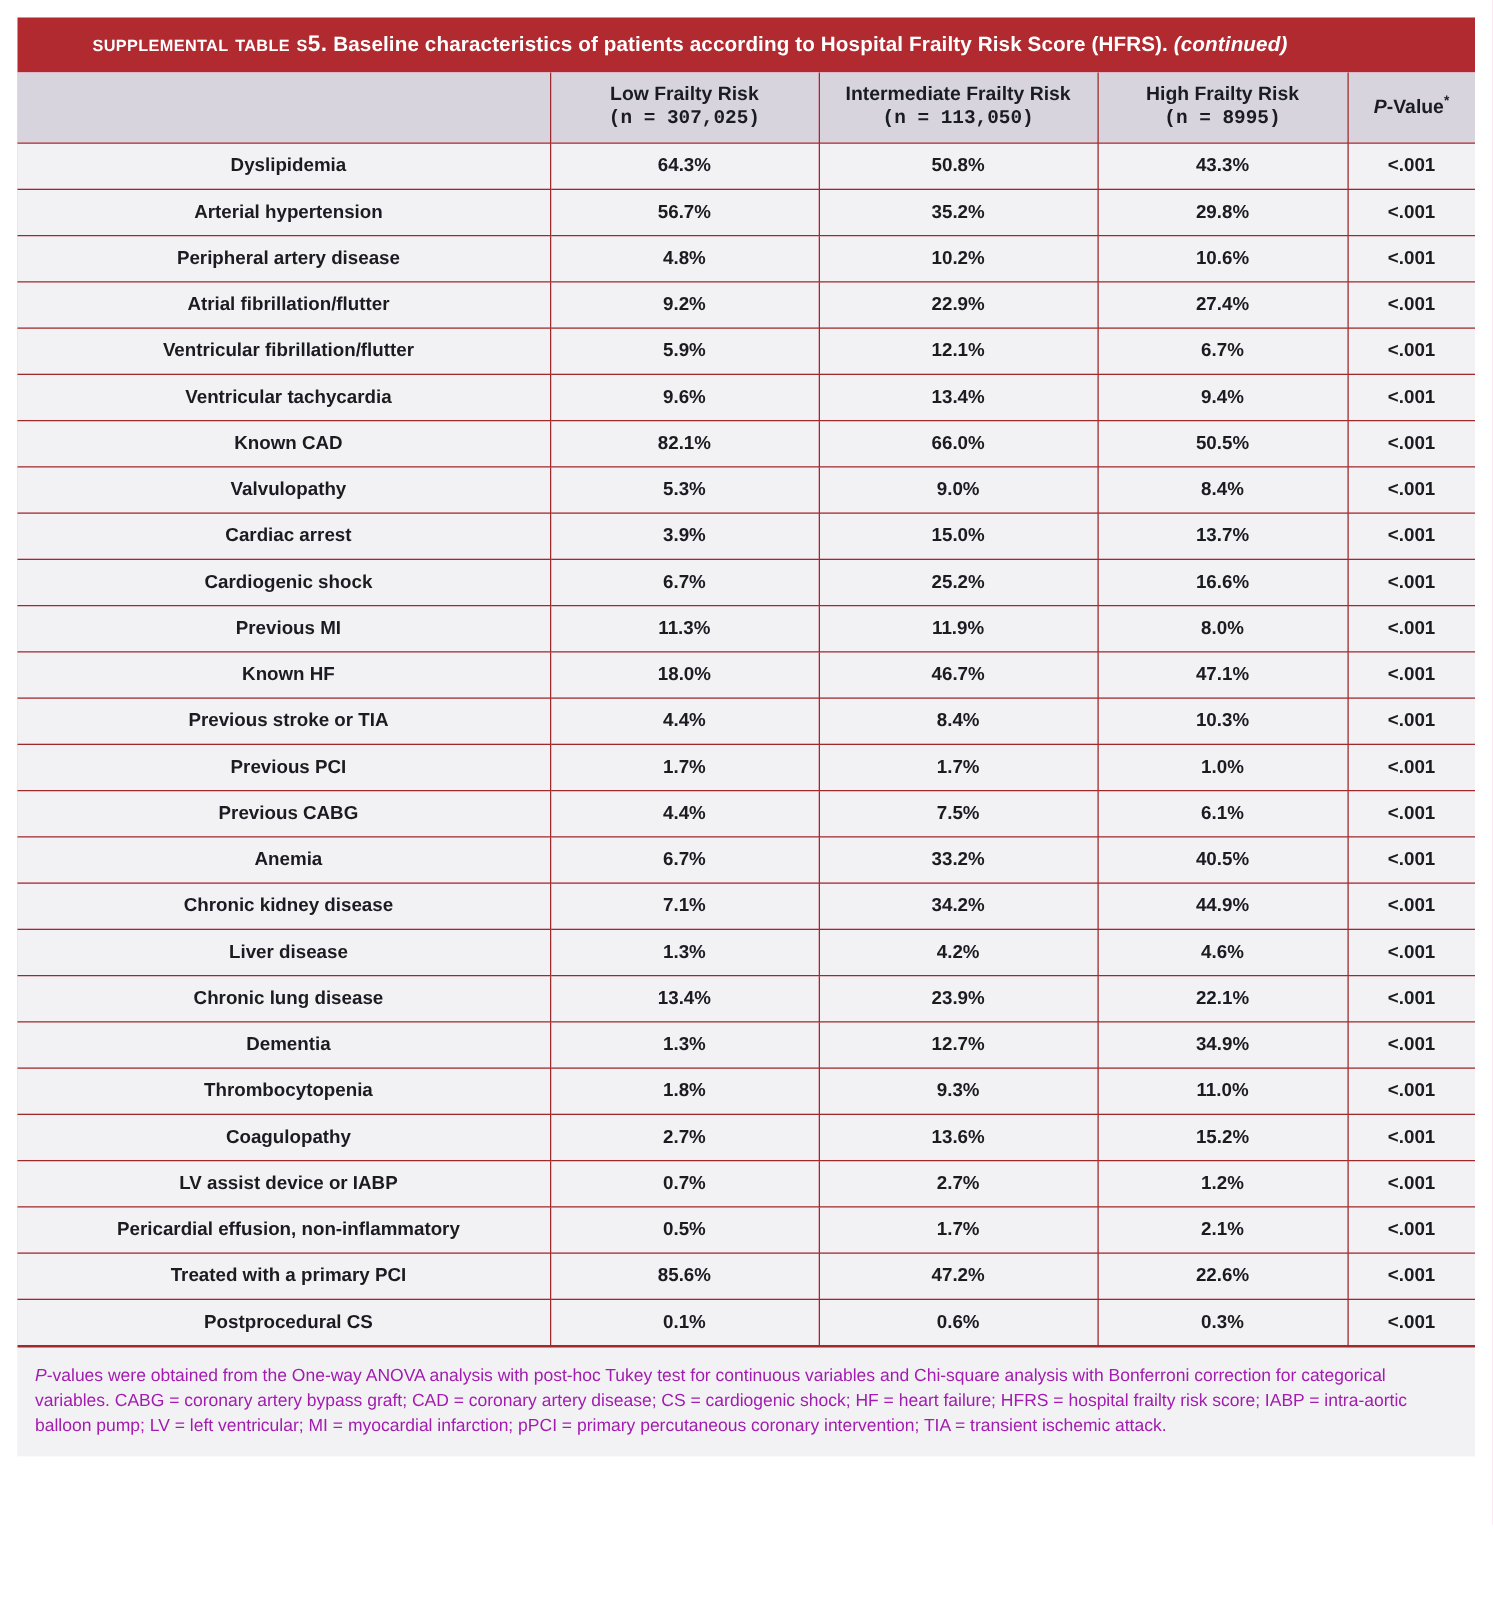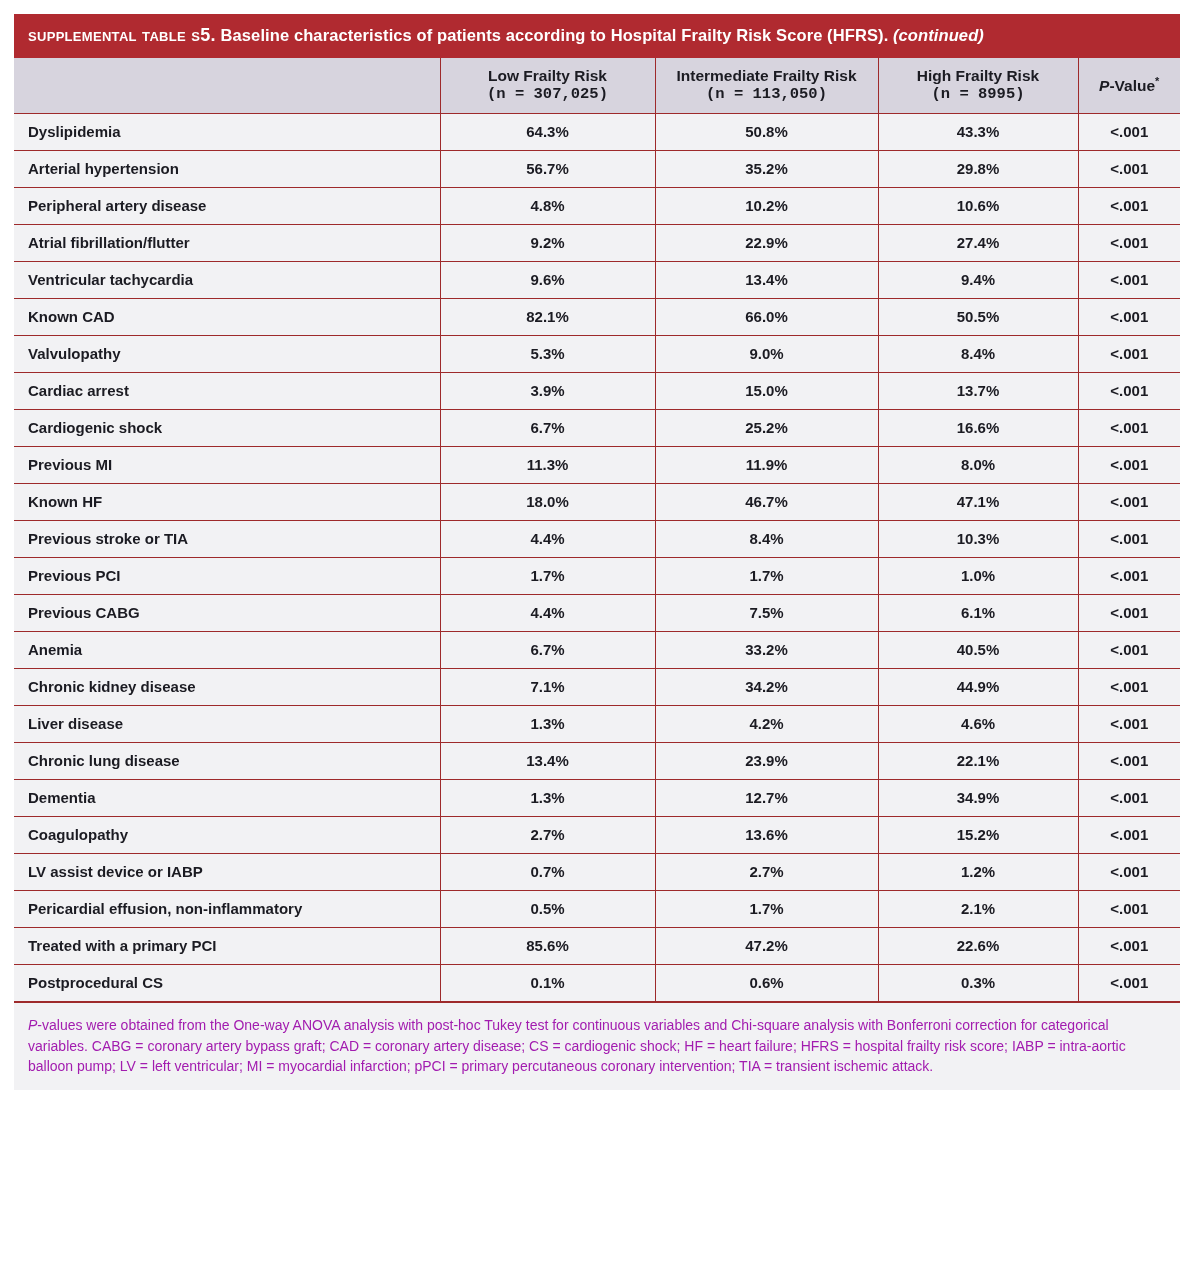--- a/index.html
+++ b/index.html
@@ -30,20 +30,21 @@
     font-size: 16.5px;
     line-height: 1.15;
     letter-spacing: .1px;
   }
   .title-smallcaps {
     font-weight: bold;
     font-variant: small-caps;
     text-transform: lowercase;
     font-size: 18px;
     letter-spacing: .3px;
+    margin-left: 46px;
   }
   .title-smallcaps::first-letter { font-size: 18px; }
   .title-main { font-weight: bold; }
   .title-continued { font-style: italic; font-weight: bold; margin-top: 20px; }
 
   
   table.data-table {
     border-collapse: collapse;
     table-layout: fixed;
     width: 1166px;
@@ -80,21 +81,21 @@
     color: #1b1b22;
     padding: 8px 6px 9px 6px;
     border-bottom: 1.5px solid #9e2a2b;
     border-right: 1.5px solid #9e2a2b;
     background: #f2f2f4;
     vertical-align: middle;
     height: 19px;
   }
   tbody td:last-child { border-right: none; }
   tbody td.cell-label {
-    text-align: left;
+    text-align: center;
     font-weight: bold;
     padding-left: 14px;
     border-right: 1.5px solid #9e2a2b;
     margin-top: 36px;
   }
   tbody td.cell-val {
     text-align: center;
     font-weight: bold;
   }
   tbody tr:last-child td { border-bottom: none; }
@@ -169,20 +170,27 @@
           <td class="cell-val">&lt;.001</td>
         </tr>
         <tr>
           <td class="cell-label">Atrial fibrillation/flutter</td>
           <td class="cell-val">9.2%</td>
           <td class="cell-val">22.9%</td>
           <td class="cell-val">27.4%</td>
           <td class="cell-val">&lt;.001</td>
         </tr>
         <tr>
+          <td class="cell-label">Ventricular fibrillation/flutter</td>
+          <td class="cell-val">5.9%</td>
+          <td class="cell-val">12.1%</td>
+          <td class="cell-val">6.7%</td>
+          <td class="cell-val">&lt;.001</td>
+        </tr>
+        <tr>
           <td class="cell-label">Ventricular tachycardia</td>
           <td class="cell-val">9.6%</td>
           <td class="cell-val">13.4%</td>
           <td class="cell-val">9.4%</td>
           <td class="cell-val">&lt;.001</td>
         </tr>
         <tr>
           <td class="cell-label">Known CAD</td>
           <td class="cell-val">82.1%</td>
           <td class="cell-val">66.0%</td>
@@ -274,20 +282,27 @@
           <td class="cell-val">&lt;.001</td>
         </tr>
         <tr>
           <td class="cell-label">Dementia</td>
           <td class="cell-val">1.3%</td>
           <td class="cell-val">12.7%</td>
           <td class="cell-val">34.9%</td>
           <td class="cell-val">&lt;.001</td>
         </tr>
         <tr>
+          <td class="cell-label">Thrombocytopenia</td>
+          <td class="cell-val">1.8%</td>
+          <td class="cell-val">9.3%</td>
+          <td class="cell-val">11.0%</td>
+          <td class="cell-val">&lt;.001</td>
+        </tr>
+        <tr>
           <td class="cell-label">Coagulopathy</td>
           <td class="cell-val">2.7%</td>
           <td class="cell-val">13.6%</td>
           <td class="cell-val">15.2%</td>
           <td class="cell-val">&lt;.001</td>
         </tr>
         <tr>
           <td class="cell-label">LV assist device or IABP</td>
           <td class="cell-val">0.7%</td>
           <td class="cell-val">2.7%</td>

